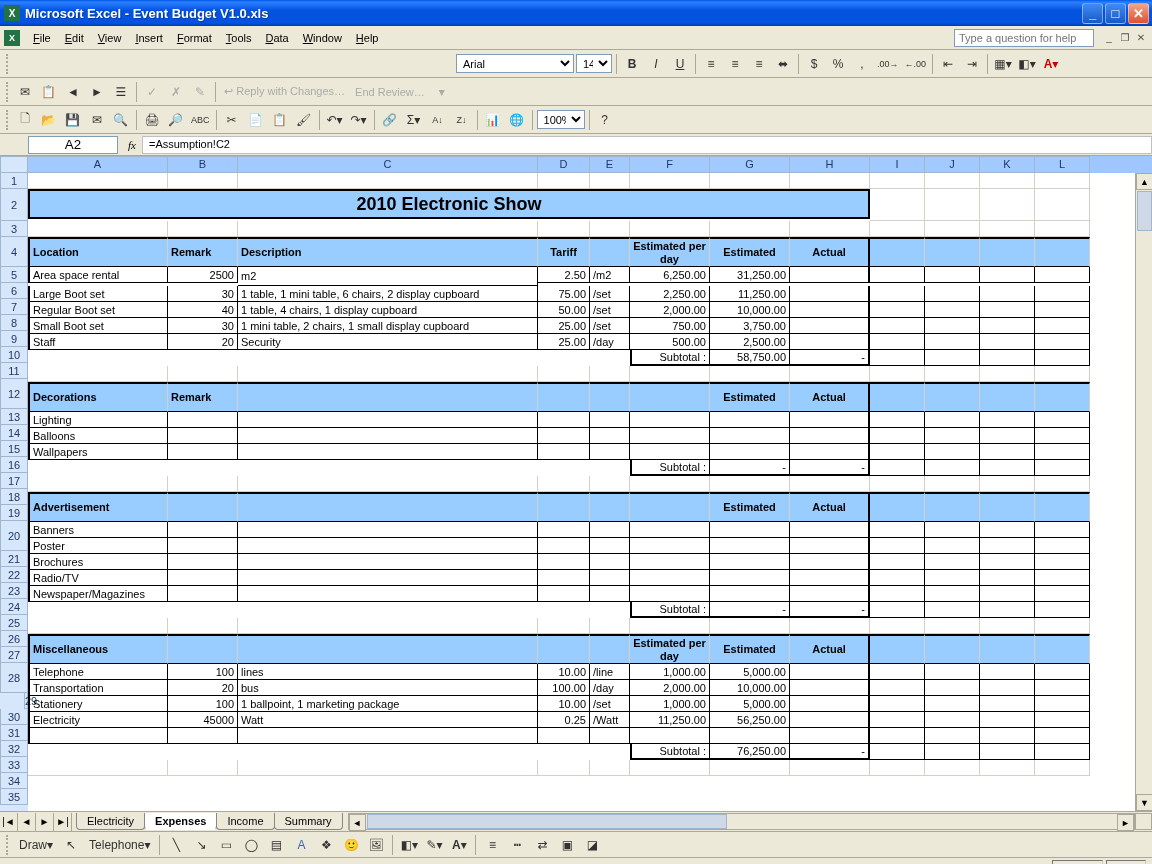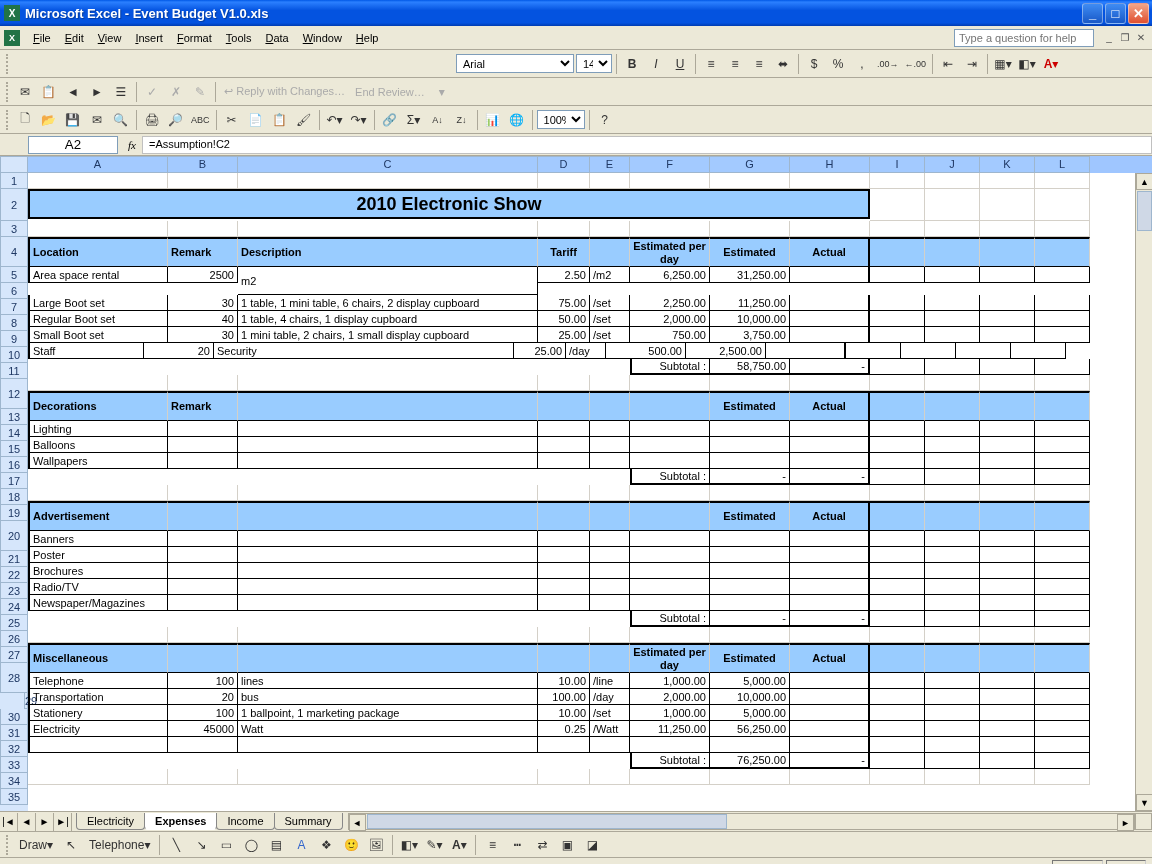--- a/index.html
+++ b/index.html
@@ -518,21 +518,21 @@
           <div class="cell c" style="width: 80px; height: 30px; white-space: normal; line-height: 13px; text-align: center;">Estimated</div>
           <div class="cell section-box-end c" style="width: 80px; height: 30px; white-space: normal; line-height: 13px; text-align: center;">Actual</div>
           <div class="cell" style="width: 55px; height: 30px;"></div>
           <div class="cell" style="width: 55px; height: 30px;"></div>
           <div class="cell" style="width: 55px; height: 30px;"></div>
           <div class="cell" style="width: 55px; height: 30px;"></div>
         </div>
         <div class="cell-row data-row">
           <div class="cell section-box" style="width: 140px; height: 16px;">Area space rental</div>
           <div class="cell r" style="width: 70px; height: 16px;">2500</div>
-          <div class="cell" style="width: 300px; height: 28px;">m2</div>
+          <div class="cell" style="width: 300px; height: 19px;">m2</div>
           <div class="cell r" style="width: 52px; height: 16px;">2.50</div>
           <div class="cell" style="width: 40px; height: 16px;">/m2</div>
           <div class="cell r" style="width: 80px; height: 16px;">6,250.00</div>
           <div class="cell r" style="width: 80px; height: 16px;">31,250.00</div>
           <div class="cell section-box-end r" style="width: 80px; height: 16px;"></div>
           <div class="cell" style="width: 55px; height: 16px;"></div>
           <div class="cell" style="width: 55px; height: 16px;"></div>
           <div class="cell" style="width: 55px; height: 16px;"></div>
           <div class="cell" style="width: 55px; height: 16px;"></div>
         </div>
@@ -572,21 +572,21 @@
           <div class="cell" style="width: 40px; height: 16px;">/set</div>
           <div class="cell r" style="width: 80px; height: 16px;">750.00</div>
           <div class="cell r" style="width: 80px; height: 16px;">3,750.00</div>
           <div class="cell section-box-end r" style="width: 80px; height: 16px;"></div>
           <div class="cell" style="width: 55px; height: 16px;"></div>
           <div class="cell" style="width: 55px; height: 16px;"></div>
           <div class="cell" style="width: 55px; height: 16px;"></div>
           <div class="cell" style="width: 55px; height: 16px;"></div>
         </div>
         <div class="cell-row data-row">
-          <div class="cell section-box" style="width: 116px; height: 16px;">Staff</div>
+          <div class="cell section-box" style="width: 140px; height: 16px;">Staff</div>
           <div class="cell r" style="width: 70px; height: 16px;">20</div>
           <div class="cell" style="width: 300px; height: 16px;">Security</div>
           <div class="cell r" style="width: 52px; height: 16px;">25.00</div>
           <div class="cell" style="width: 40px; height: 16px;">/day</div>
           <div class="cell r" style="width: 80px; height: 16px;">500.00</div>
           <div class="cell r" style="width: 80px; height: 16px;">2,500.00</div>
           <div class="cell section-box-end r" style="width: 80px; height: 16px;"></div>
           <div class="cell" style="width: 55px; height: 16px;"></div>
           <div class="cell" style="width: 55px; height: 16px;"></div>
           <div class="cell" style="width: 55px; height: 16px;"></div>

